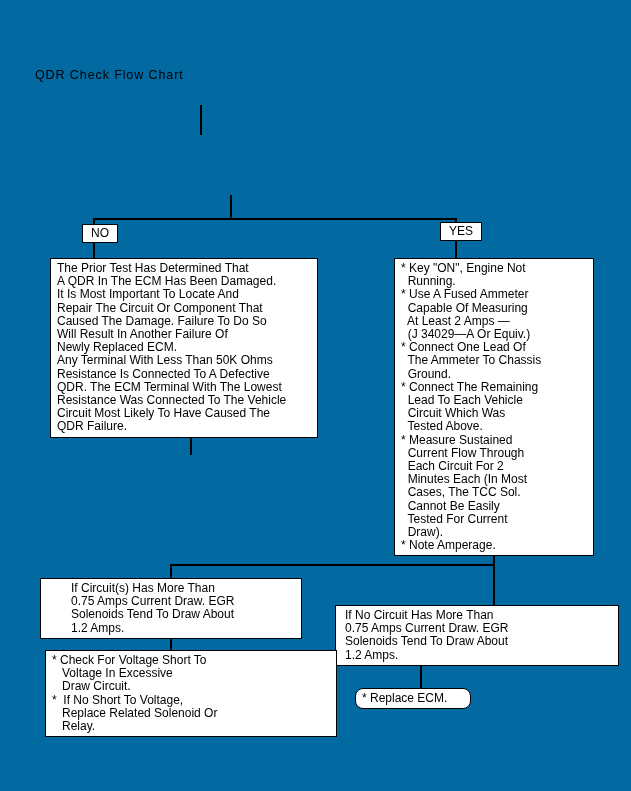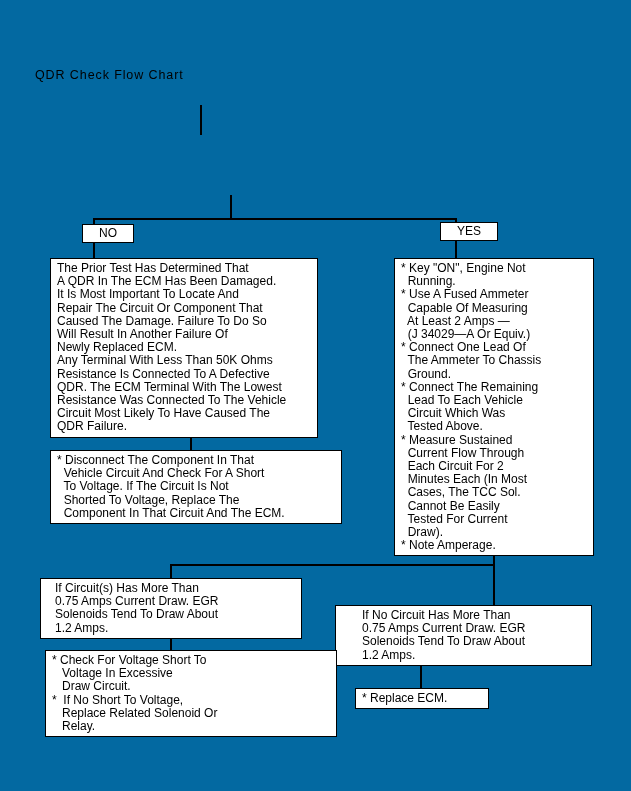--- a/index.html
+++ b/index.html
@@ -26,21 +26,21 @@
   .box {
     position: absolute;
     border: 1.5px solid #000000;
     background: #ffffff;
     padding: 3px 6px;
     white-space: pre;
     z-index: 2;
   }
   .decision-label {
     text-align: right;
-    padding: 2px 16px;
+    padding: 2px 8px;
   }
   .vline {
     position: absolute;
     width: 1.5px;
     background: #000000;
     z-index: 1;
   }
   .hline {
     position: absolute;
     height: 1.5px;
@@ -105,38 +105,33 @@
 * Measure Sustained
   Current Flow Through
   Each Circuit For 2
   Minutes Each (In Most
   Cases, The TCC Sol.
   Cannot Be Easily
   Tested For Current
   Draw).
 * Note Amperage.</div>
 
-  <div class="box" style="left:50px; top:450px; width:292px;">* Disconnect The Component In That
-  Vehicle Circuit And Check For A Short
-  To Voltage. If The Circuit Is Not
-  Shorted To Voltage, Replace The
-  Component In That Circuit And The ECM.</div>
 
-  <div class="box" style="left:40px; top:578px; width:262px; padding-left:14px;">If Circuit(s) Has More Than
+  <div class="box" style="left:40px; top:578px; width:262px; padding-left:30px;">If Circuit(s) Has More Than
 0.75 Amps Current Draw. EGR
 Solenoids Tend To Draw About
 1.2 Amps.</div>
 
-  <div class="box" style="left:335px; top:605px; width:257px; padding-left:26px;">If No Circuit Has More Than
+  <div class="box" style="left:335px; top:605px; width:284px; padding-left:9px;">If No Circuit Has More Than
 0.75 Amps Current Draw. EGR
 Solenoids Tend To Draw About
 1.2 Amps.</div>
 
   <div class="box" style="left:45px; top:650px; width:292px;">* Check For Voltage Short To
    Voltage In Excessive
    Draw Circuit.
 *  If No Short To Voltage,
    Replace Related Solenoid Or
    Relay.</div>
 
-  <div class="box" style="left:355px; top:688px; width:134px;">* Replace ECM.</div>
+  <div class="box" style="left:355px; top:688px; width:116px;border-radius:8px;">* Replace ECM.</div>
 
 </div>
 
 </body></html>

